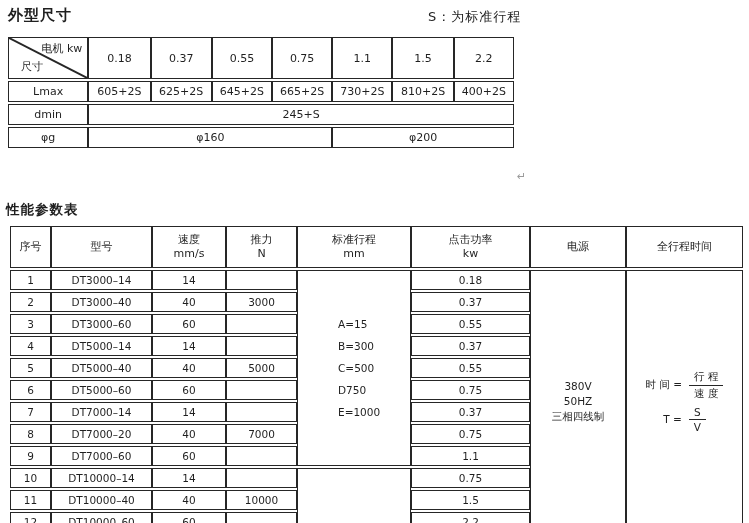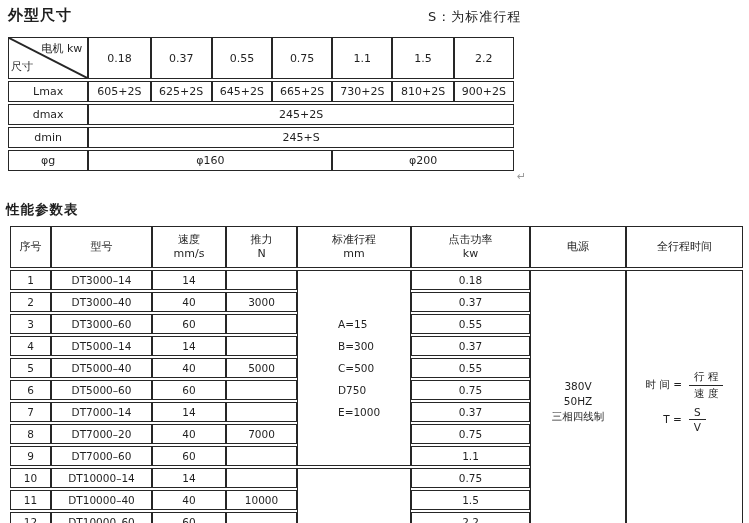--- a/index.html
+++ b/index.html
@@ -17,21 +17,21 @@
   td{border:1px solid #262626;text-align:center;vertical-align:middle;
      padding:0;font-size:11px;overflow:hidden;white-space:nowrap;}
 
   
   table.dim{left:8px;top:35px;position:absolute;width:506px;}
   table.dim td{height:19px;}
   table.dim tr.hdr td{height:40px;}
   td.corner{position:relative;}
   td.corner svg{position:absolute;left:0;top:0;width:100%;height:100%;}
   .corner-top{position:absolute;top:3px;right:5px;font-size:11px;}
-  .corner-bottom{position:absolute;left:2px;bottom:4px;font-size:11px;font-family:Liberation Mono, monospace;}
+  .corner-bottom{position:absolute;left:12px;bottom:4px;font-size:11px;font-family:Liberation Mono, monospace;}
 
   .return-mark{left:517px;top:170px;color:#9a9a9a;font-size:11px;}
 
   
   table.perf{left:10px;top:224px;position:absolute;width:733px;}
   table.perf td{height:18px;font-size:10.5px;}
   table.perf tr.hdr td{height:40px;line-height:14px;font-size:11px;}
   td.stroke-cell{text-align:left;padding-left:40px;line-height:22px;vertical-align:middle;}
   td.supply-cell{line-height:15px;}
   td.time-cell{vertical-align:middle;}
@@ -75,25 +75,21 @@
     <td>2.2</td>
   </tr>
   <tr>
     <td>Lmax</td>
     <td>605+2S</td>
     <td>625+2S</td>
     <td>645+2S</td>
     <td>665+2S</td>
     <td>730+2S</td>
     <td>810+2S</td>
-    <td>900+2S</td>
-  </tr>
-  <tr>
-    <td>dmax</td>
-    <td colspan="7">245+2S</td>
+    <td>400+2S</td>
   </tr>
   <tr>
     <td>dmin</td>
     <td colspan="7">245+S</td>
   </tr>
   <tr>
     <td>φg</td>
     <td colspan="4">φ160</td>
     <td colspan="3">φ200</td>
   </tr>

